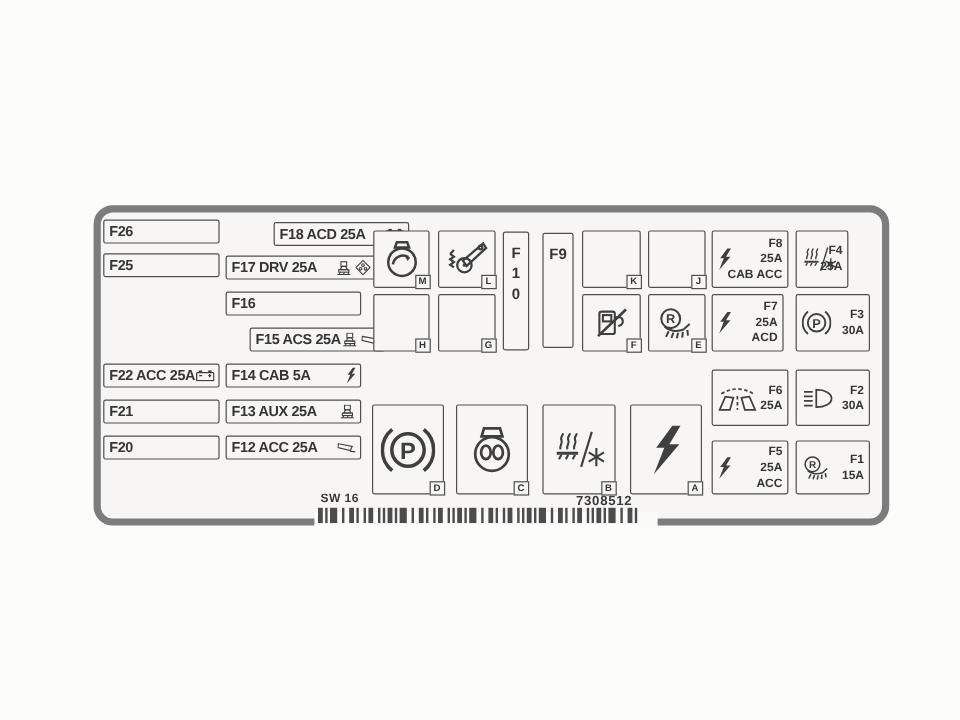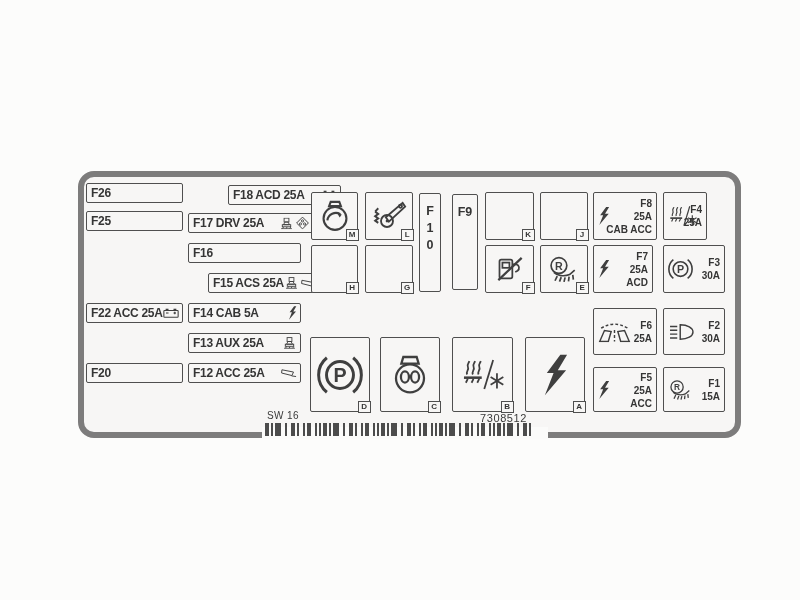--- a/index.html
+++ b/index.html
@@ -38,21 +38,21 @@
   }
   .relay,.big{display:flex;align-items:center;justify-content:center;}
   .vfuse{display:flex;flex-direction:column;align-items:center;padding-top:9px;}
   .vchar{font-size:12.5px;font-weight:bold;color:#353535;line-height:1.35;text-align:center;}
   .info .lines{
     position:absolute;right:4px;top:50%;transform:translateY(-50%);
     text-align:right;font-size:10px;font-weight:bold;line-height:1.3;color:#353535;
     white-space:nowrap;
   }
   .info .iicon{position:absolute;left:4px;top:50%;transform:translateY(-50%);display:flex;}
-  .swtext{position:absolute;font-weight:normal;color:#3a3a3a;z-index:8;}
+  .swtext{position:absolute;font-weight:bold;color:#3a3a3a;z-index:8;}
   #sw16{left:189px;top:239px;font-size:10px;letter-spacing:0.4px;}
   #serial{left:402px;top:241px;font-size:11px;letter-spacing:0.6px;}
   .mask{position:absolute;left:184px;top:256px;width:286px;height:12px;background:#fbfbfa;z-index:6;}
   .barcode{
     position:absolute;left:187px;top:252px;width:272px;height:13px;z-index:7;
     display:flex;align-items:stretch;overflow:hidden;
   }
   .bar{background:#4c4c4c;flex:none;}
   svg{display:block;}
 </style>
@@ -120,20 +120,23 @@
         <span class="flabel">F25</span>
       </div>
       <div class="box" style="left: 8px; top: 132px; width: 97px; height: 20px; text-align: center;">
         <span class="flabel">F22 ACC 25A</span>
         <div class="icons">
           <svg width="16" height="10">
             <use href="#sym-battery" xlink:href="#sym-battery"></use>
           </svg>
         </div>
       </div>
+      <div class="box" style="left: 8px; top: 162px; width: 97px; height: 20px;">
+        <span class="flabel">F21</span>
+      </div>
       <div class="box" style="left: 8px; top: 192px; width: 97px; height: 20px; padding-left: 13px;">
         <span class="flabel">F20</span>
       </div>
       <div class="box" style="left: 110px; top: 14px; width: 113px; height: 20px; margin-left: 40px;">
         <span class="flabel">F18 ACD 25A</span>
         <div class="icons">
           <svg width="16" height="10">
             <use href="#sym-battery" xlink:href="#sym-battery"></use>
           </svg>
         </div>

